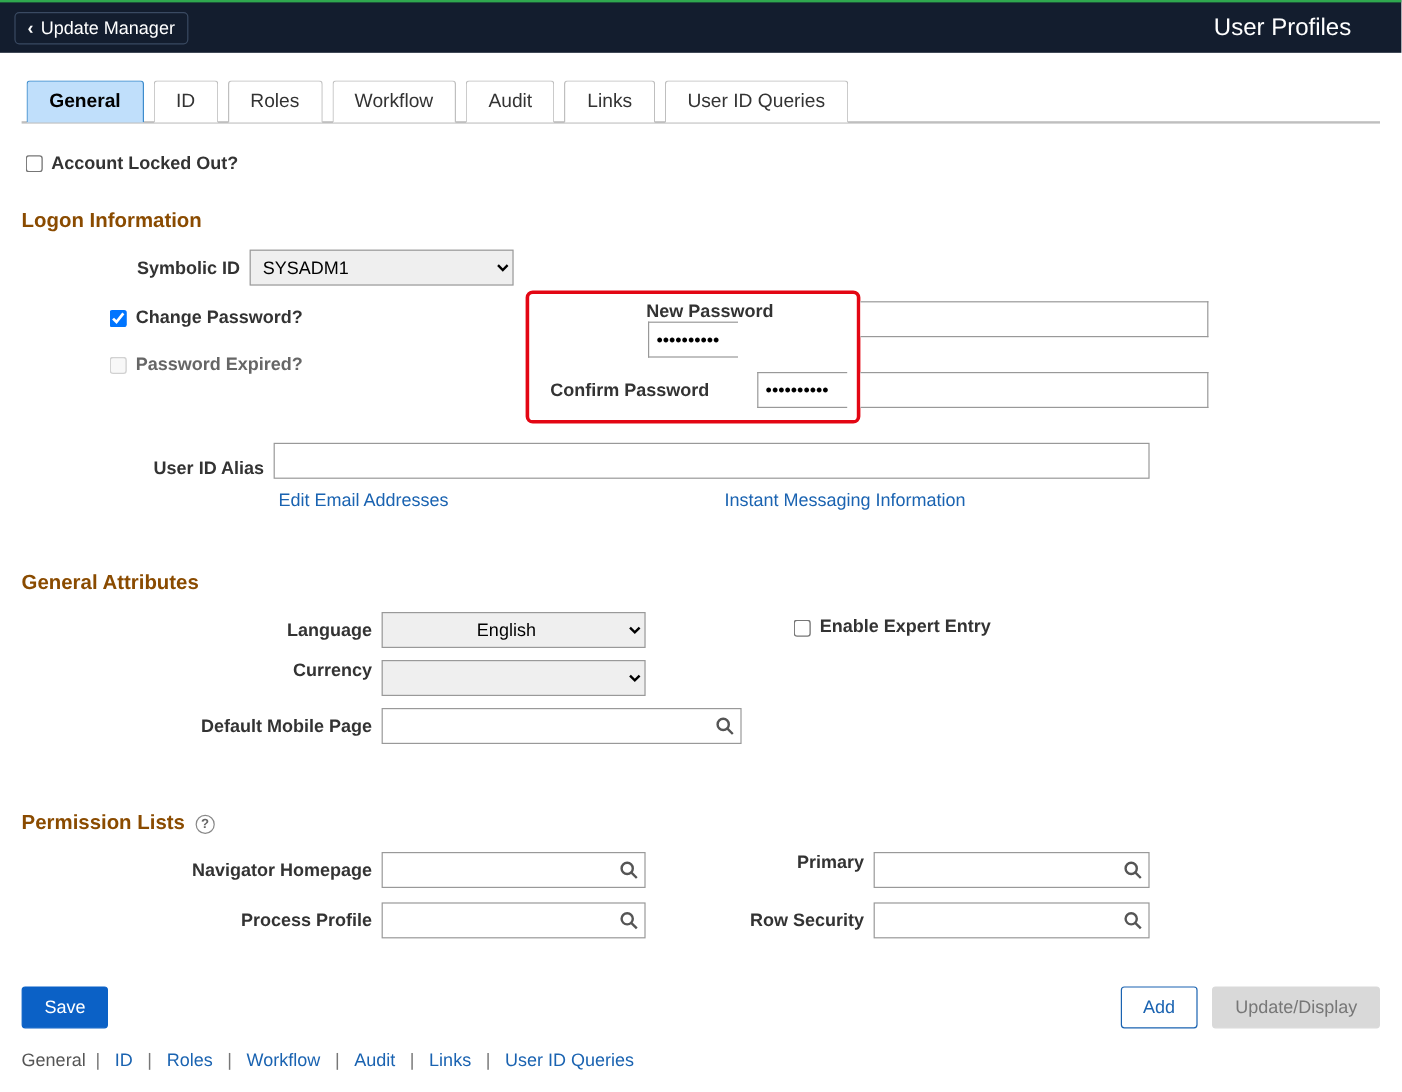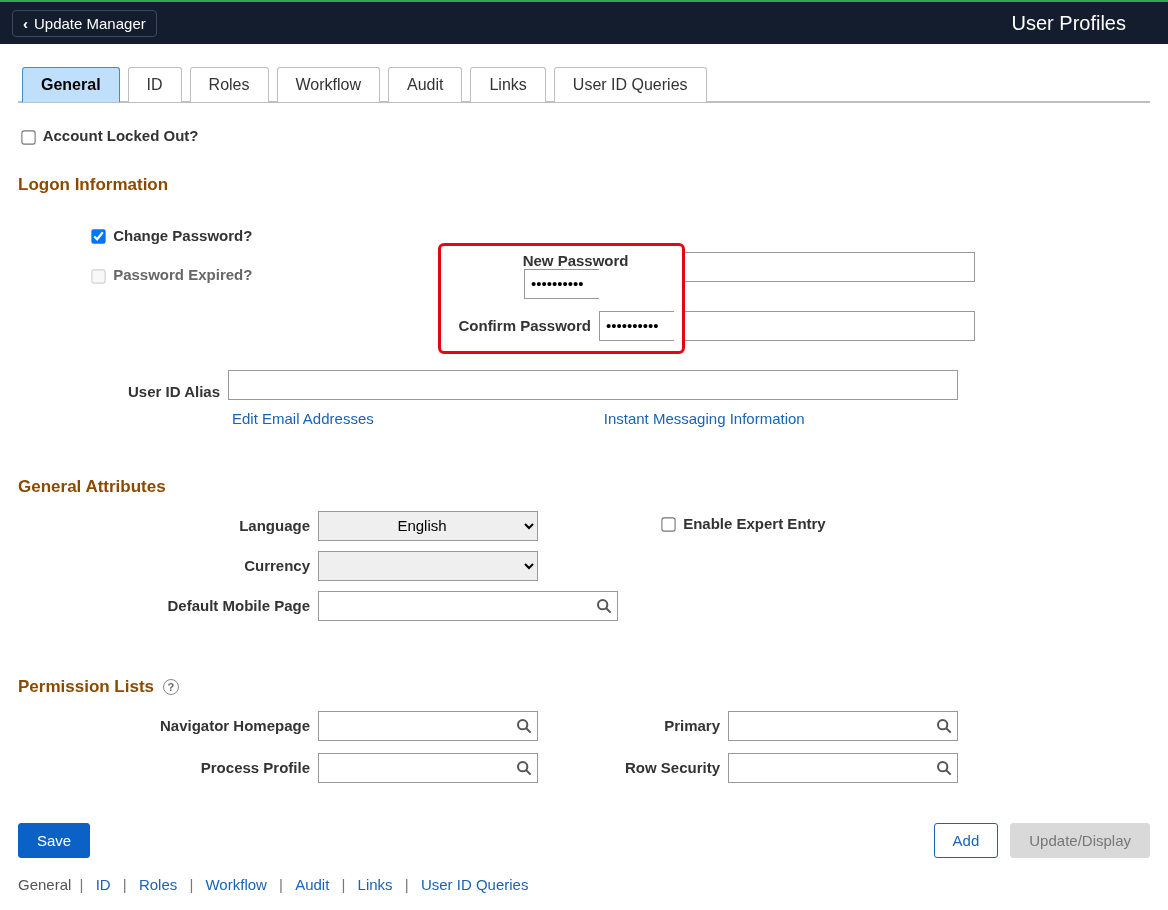--- a/index.html
+++ b/index.html
@@ -147,20 +147,26 @@
         <span>Account Locked Out?</span>
       </label>
     </div>
   </div>
 
   <div class="section-heading">Logon Information</div>
 
   <div style="display:flex; margin-top:14px;">
 
     <div style="flex:0 0 420px;">
+      <div style="display:flex; align-items:center;">
+        <span class="fieldlabel" style="width:190px;">Symbolic ID</span>
+        <select style="width:220px;">
+          <option>SYSADM1</option>
+        </select>
+      </div>
       <div style="margin-top:18px; padding-left:70px;">
         <label style="font-weight:bold;">
           <input type="checkbox" class="cb" checked="" style="">
           <span>Change Password?</span>
         </label>
       </div>
       <div style="margin-top:20px; padding-left:70px;">
         <label style="font-weight:bold; color:#666;">
           <input type="checkbox" class="cb" disabled="" style="">
           <span>Password Expired?</span>
@@ -169,21 +175,21 @@
     </div>
 
     <div style="flex:1;">
       <div style="height:34px;"></div>
       <div style="display:flex; align-items:stretch;">
         <div class="pw-box">
           <div style="display:flex; align-items:center;flex-direction:column;">
             <span class="fieldlabel" style="width:150px;">New Password</span>
             <input type="text" style="width: 75px; border-right: none;" value="••••••••••">
           </div>
-          <div style="display:flex; align-items:center; margin-top:12px;">
+          <div style="display:flex; align-items:center; margin-top:12px;gap:32px;">
             <span class="fieldlabel" style="width:150px;">Confirm Password</span>
             <input type="text" style="width: 75px; border-right: none;" value="••••••••••">
           </div>
         </div>
         <div style="display:flex; flex-direction:column; justify-content:space-between; padding:9px 0 13px;">
           <input type="text" style="width: 290px; border-left: none;">
           <input type="text" style="width: 290px; border-left: none;">
         </div>
       </div>
     </div>
@@ -201,21 +207,21 @@
   <div class="section-heading" style="margin-top:50px;">General Attributes</div>
 
   <div style="display:flex; margin-top:14px;">
     <div style="flex:0 0 640px;">
       <div style="display:flex; align-items:center;">
         <span class="fieldlabel" style="width:300px;">Language</span>
         <select style="width:220px;text-align:center;">
           <option>English</option>
         </select>
       </div>
-      <div style="display:flex; align-items:center; margin-top:10px;">
+      <div style="display:flex; align-items:flex-start; margin-top:10px;">
         <span class="fieldlabel" style="width:300px;">Currency</span>
         <select style="width:220px;">
           <option></option>
         </select>
       </div>
       <div style="display:flex; align-items:center; margin-top:10px;">
         <span class="fieldlabel" style="width:300px;">Default Mobile Page</span>
         <span class="lookup-wrap">
           <input type="text" style="width: 300px;" value="">
           <svg class="lookup-icon" viewBox="0 0 24 24" fill="none" stroke="currentColor" stroke-width="3">
@@ -255,21 +261,21 @@
         <span class="lookup-wrap">
           <input type="text" style="width: 220px;">
           <svg class="lookup-icon" viewBox="0 0 24 24" fill="none" stroke="currentColor" stroke-width="3">
               <circle cx="10" cy="10" r="7"></circle>
               <line x1="15" y1="15" x2="22" y2="22"></line>
             </svg>
         </span>
       </div>
     </div>
     <div style="flex:1;">
-      <div style="display:flex; align-items:center;">
+      <div style="display:flex; ">
         <span class="fieldlabel" style="width:130px;">Primary</span>
         <span class="lookup-wrap">
           <input type="text" style="width: 230px;">
           <svg class="lookup-icon" viewBox="0 0 24 24" fill="none" stroke="currentColor" stroke-width="3">
               <circle cx="10" cy="10" r="7"></circle>
               <line x1="15" y1="15" x2="22" y2="22"></line>
             </svg>
         </span>
       </div>
       <div style="display:flex; align-items:center; margin-top:12px;">

